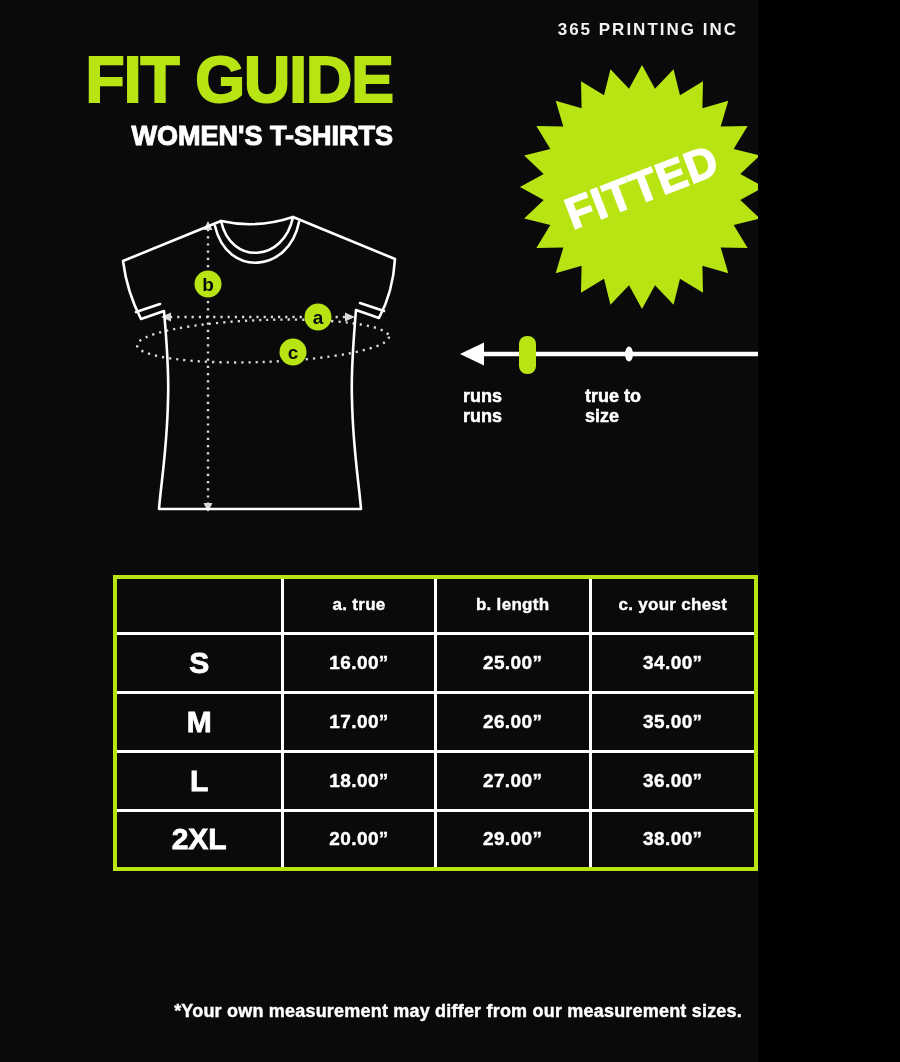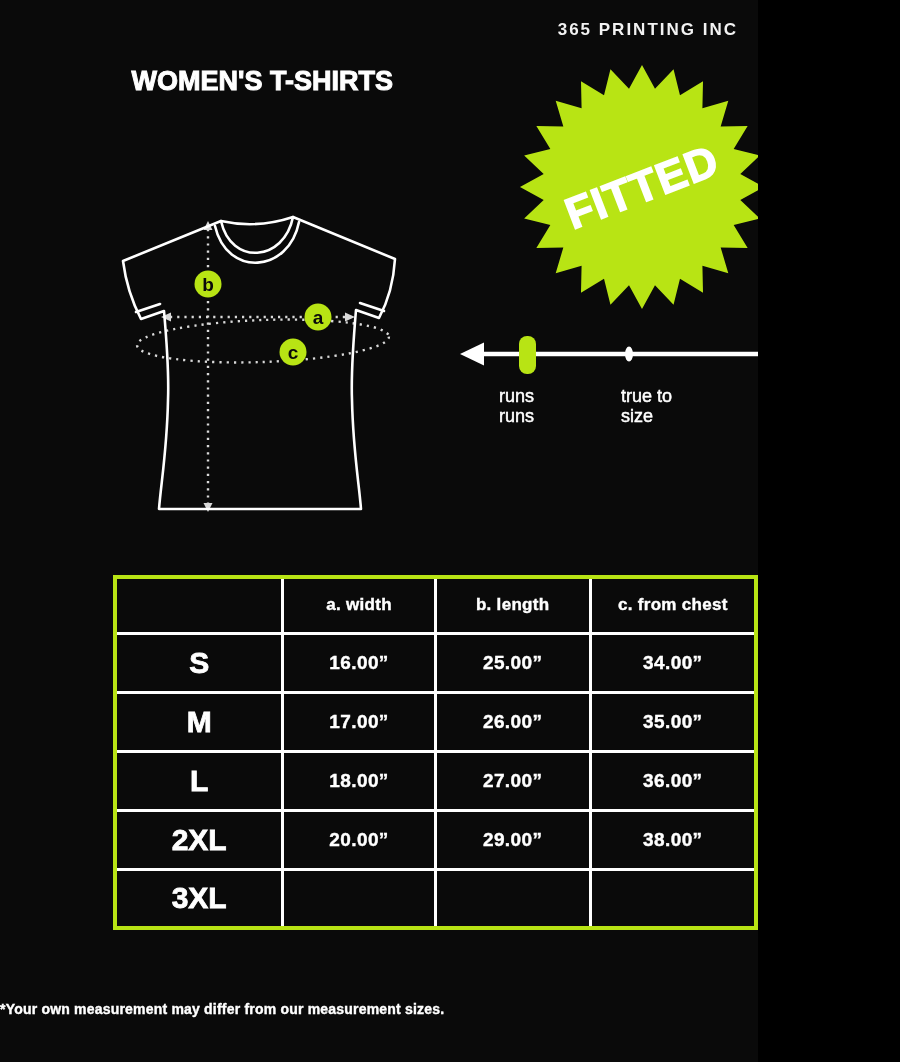--- a/index.html
+++ b/index.html
@@ -14,69 +14,70 @@
     font-size:17px;font-weight:bold;letter-spacing:2px;color:#f2f2f2;
   }
   
   .title-block{position:absolute;left:48px;top:50px;width:345px;text-align:right;}
   .title{
     font-size:64px;font-weight:bold;line-height:0.95;letter-spacing:-1px;
     color:var(--accent);-webkit-text-stroke:2px var(--accent);
     white-space:nowrap;
   }
   .subtitle{
-    margin-top:16px;font-size:27px;font-weight:bold;letter-spacing:0px;
+    margin-top:10px;font-size:27px;font-weight:bold;letter-spacing:0px;
     color:#fff;-webkit-text-stroke:1px #fff;white-space:nowrap;
   }
   
   .badge{position:absolute;left:518px;top:63px;width:248px;height:248px;}
   .badge svg{position:absolute;inset:0;}
   .badge-label{
     position:absolute;inset:0;display:flex;align-items:center;justify-content:center;
     transform:rotate(-21deg);
     font-size:44px;font-weight:bold;color:#fff;-webkit-text-stroke:1.5px #fff;
     letter-spacing:1px;
   }
   
   .shirt{position:absolute;left:100px;top:200px;width:320px;height:320px;}
   
   .scale{position:absolute;left:450px;top:326px;width:410px;height:110px;}
   .scale svg{position:absolute;left:0;top:0;}
-  .scale-label{position:absolute;top:61px;font-size:18px;font-weight:normal;line-height:1.1;margin-left:36px;
+  .scale-label{position:absolute;top:61px;font-size:18px;font-weight:bold;line-height:1.1;
     -webkit-text-stroke:0.5px #fff;}
   .scale-label.left{left:13px;text-align:left;}
   .scale-label.center{left:135px;width:100px;text-align:left;}
   .scale-label.right{left:290px;width:100px;text-align:center;}
   
   .chart{position:absolute;left:113px;top:575px;}
   table{border-collapse:collapse;border:4px solid var(--accent);}
   td{border:3px solid #fff;text-align:center;vertical-align:middle;padding:0;color:#fff;}
   .col-size{width:181px;}
   .col-w{width:163px;}
   .col-l{width:166px;}
   .col-c{width:178px;}
   tr{height:59px;}
   tr.head{height:56px;}
   td.hdr{font-size:17px;font-weight:bold;letter-spacing:0.3px;-webkit-text-stroke:0.4px #fff;}
   td.size{font-size:30px;font-weight:bold;-webkit-text-stroke:0.8px #fff;}
   td.val{font-size:19px;font-weight:bold;letter-spacing:0.4px;-webkit-text-stroke:0.4px #fff;}
   
   .footnote{
-    position:absolute;left:0;right:10px;top:1001px;text-align:left;
-    font-size:14px;font-weight:bold;letter-spacing:0.2px;-webkit-text-stroke:0.4px #fff;
+    position:absolute;left:0;right:16px;top:1001px;text-align:right;
+    font-size:18px;font-weight:bold;letter-spacing:0.2px;-webkit-text-stroke:0.4px #fff;
   }
 </style>
 </head>
 <body>
 
 <div class="page">
 
   <div class="brand">365 PRINTING INC</div>
 
   <div class="title-block">
+    <div class="title">FIT GUIDE</div>
     <div class="subtitle">WOMEN'S T-SHIRTS</div>
   </div>
 
   <div class="badge">
     <svg viewBox="0 0 250 250" width="248" height="248">
       <polygon fill="var(--accent)" points="
         125,2 138.1,25.9 156.8,6.2 163.3,32.6 186.5,18.5 185.9,45.7 212,38 204.3,64.1
         231.5,63.5 217.4,86.7 243.8,93.2 224.1,112 248,125 224.1,138 243.8,156.8 217.4,163.3
         231.5,186.5 204.3,185.9 212,212 185.9,204.3 186.5,231.5 163.3,217.4 156.8,243.8 138.1,224.1
         125,248 111.9,224.1 93.2,243.8 86.7,217.4 63.5,231.5 64.1,204.3 38,212 45.7,185.9
@@ -151,23 +152,23 @@
       <div>runs</div>
       <div>large</div>
     </div>
   </div>
 
   <div class="chart">
     <table>
       <tbody>
           <tr class="head">
         <td class="hdr col-size"></td>
-        <td class="hdr col-w">a. width</td>
+        <td class="hdr col-w">a. true</td>
         <td class="hdr col-l">b. length</td>
-        <td class="hdr col-c">c. from chest</td>
+        <td class="hdr col-c">c. your chest</td>
       </tr>
       <tr>
         <td class="size">S</td>
         <td class="val">16.00”</td>
         <td class="val">25.00”</td>
         <td class="val">34.00”</td>
       </tr>
       <tr>
         <td class="size">M</td>
         <td class="val">17.00”</td>
@@ -179,25 +180,19 @@
         <td class="val">18.00”</td>
         <td class="val">27.00”</td>
         <td class="val">36.00”</td>
       </tr>
       <tr>
         <td class="size">2XL</td>
         <td class="val">20.00”</td>
         <td class="val">29.00”</td>
         <td class="val">38.00”</td>
       </tr>
-      <tr>
-        <td class="size">3XL</td>
-        <td class="val"></td>
-        <td class="val"></td>
-        <td class="val"></td>
-      </tr>
     </tbody>
       </table>
   </div>
 
   <div class="footnote">*Your own measurement may differ from our measurement sizes.</div>
 
 </div>
 
 </body></html>

